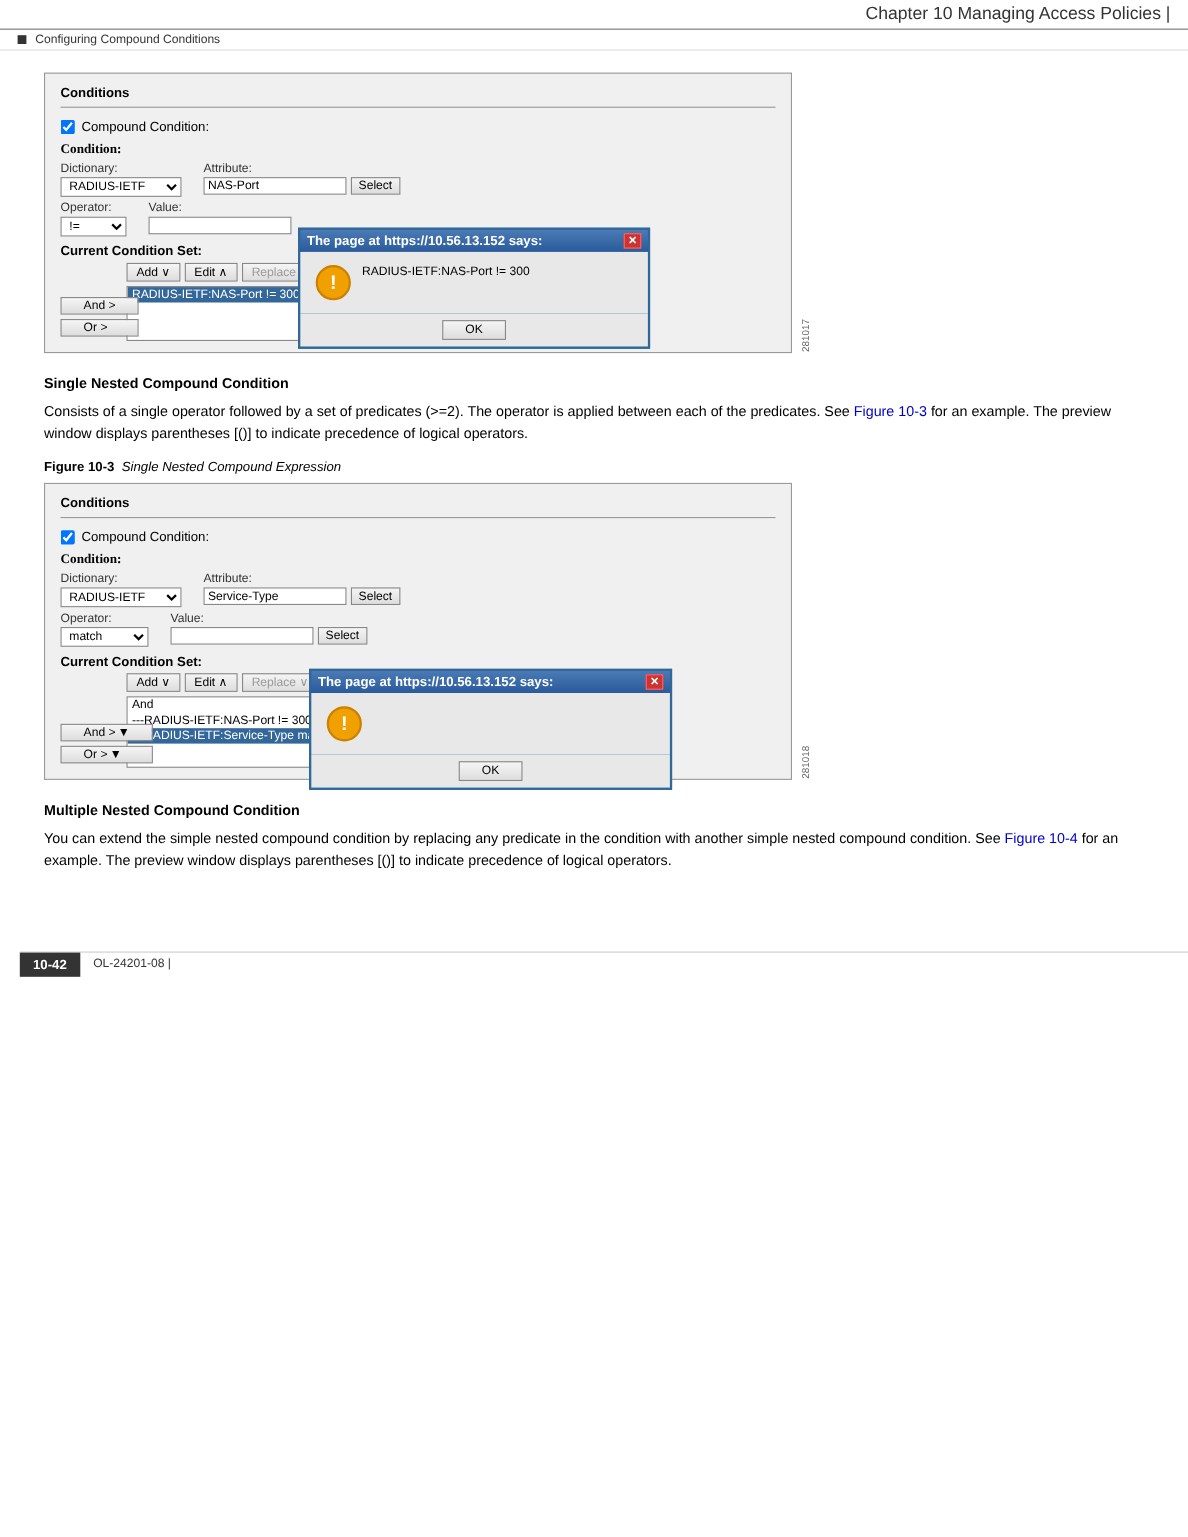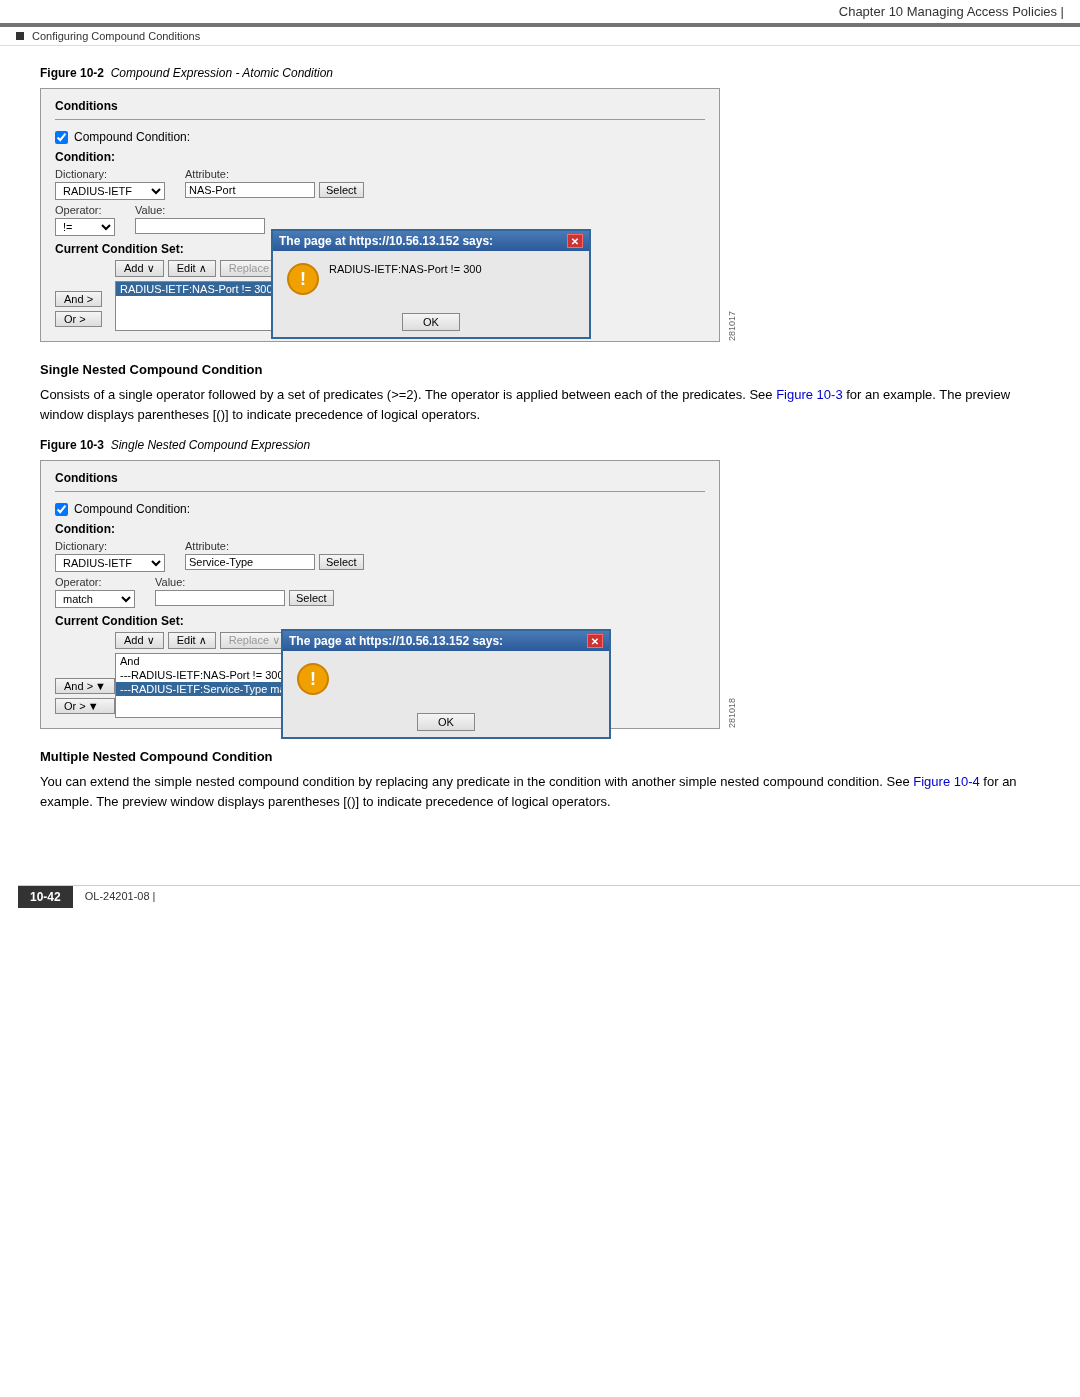--- a/index.html
+++ b/index.html
@@ -12,22 +12,22 @@
       min-height: 1397px;
       position: relative;
     }
 
     
     .top-header {
       display: flex;
       justify-content: space-between;
       align-items: center;
       padding: 4px 16px;
-      border-bottom: 4px solid #737373;
-      font-size: 13px;
+      border-bottom: 1px solid #737373;
+      font-size: 16px;
       color: #333;
     }
     .top-header-left { font-weight: bold; }
     .top-header-right { }
 
     
     .breadcrumb-bar {
       padding: 3px 16px;
       font-size: 11px;
       color: #333;
@@ -87,20 +87,21 @@
     }
     .checkbox-row input[type=checkbox] {
       width: 13px;
       height: 13px;
     }
 
     .condition-label {
       font-weight: bold;
       font-size: 12px;
       margin-bottom: 4px;
+      font-family: Liberation Serif, serif;
     }
 
     
     .form-row {
       display: flex;
       gap: 20px;
       margin-bottom: 4px;
     }
     .form-col {
       display: flex;
@@ -184,21 +185,21 @@
     .logic-buttons {
       position: absolute;
       left: 14px;
       bottom: 14px;
       display: flex;
       flex-direction: column;
       gap: 4px;
     }
     .logic-btn {
       font-size: 11px;
-      padding: 1px 8px;
+      padding: 1px 20px;
       border: 1px solid #888;
       background: linear-gradient(to bottom, #f5f5f5, #ddd);
       cursor: pointer;
       display: flex;
       align-items: center;
       gap: 2px;
     }
 
     
     .dialog-overlay {
@@ -345,23 +346,20 @@
 </div>
 
 <div class="breadcrumb-bar">
   <span class="bullet"></span>
   <span>Configuring Compound Conditions</span>
 </div>
 
 <div class="main-content">
 
   <div class="figure-wrapper">
-    <div class="figure-caption">
-      <strong>Figure 10-2</strong>&nbsp;&nbsp;<span>Compound Expression - Atomic Condition</span>
-    </div>
 
     <div class="conditions-box" style="min-height:220px;">
       <div class="box-title">Conditions</div>
       <hr class="divider-line">
       <div class="checkbox-row">
         <input type="checkbox" checked="" style="">
         <span>Compound Condition:</span>
       </div>
       <div class="condition-label">Condition:</div>
 

